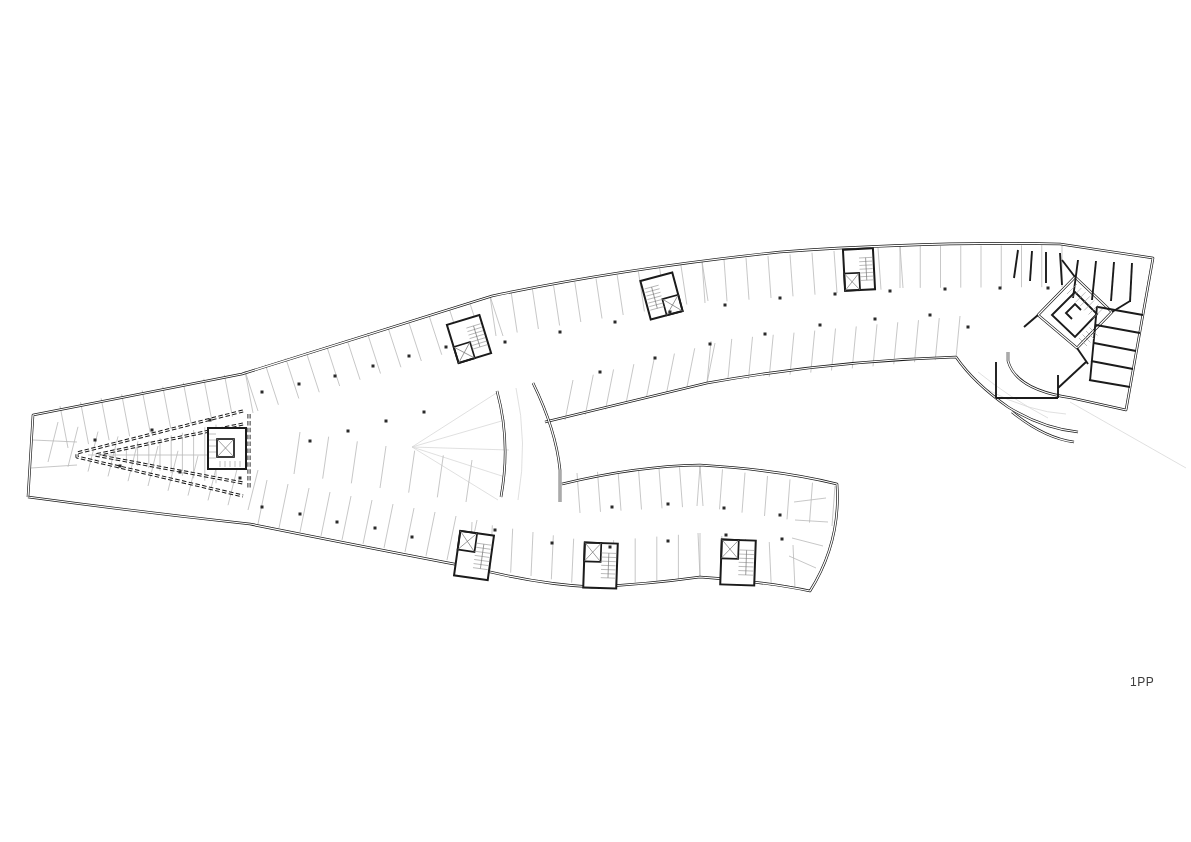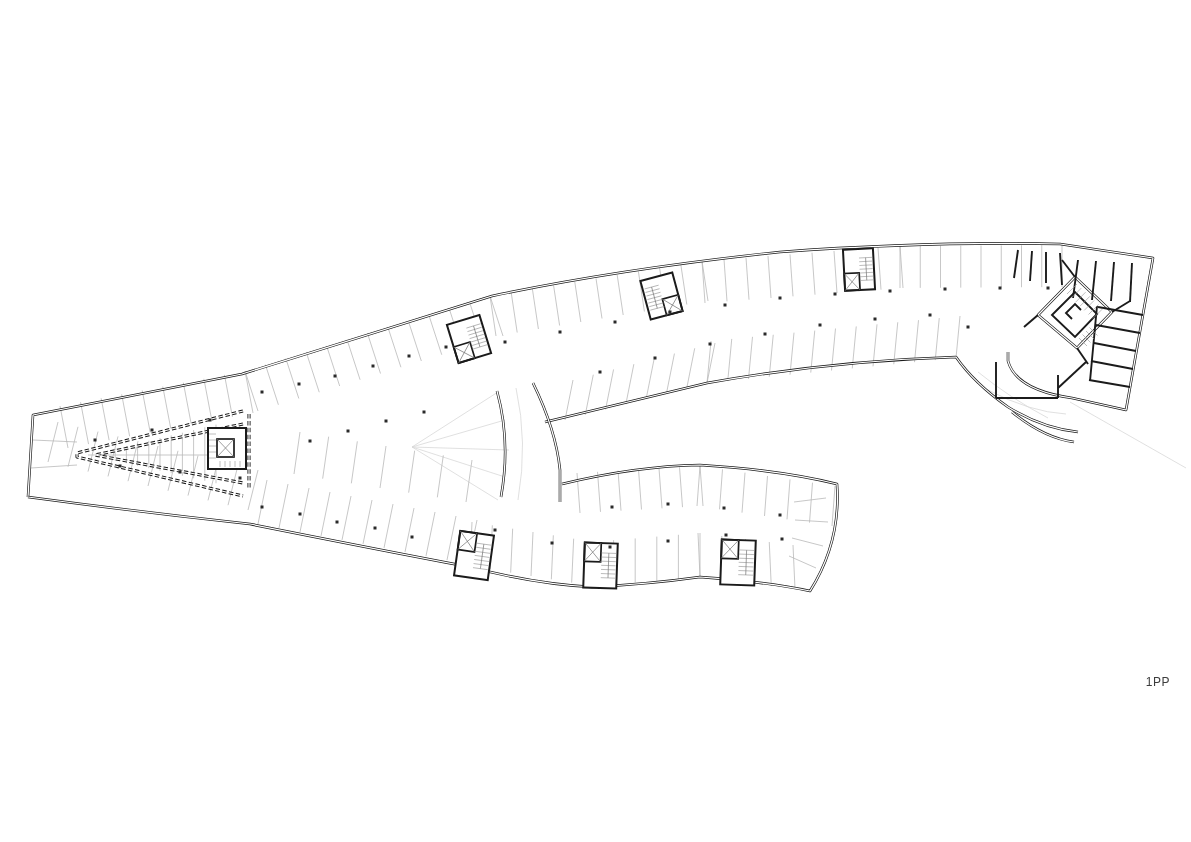--- a/index.html
+++ b/index.html
@@ -1,18 +1,18 @@
 <!DOCTYPE html>
 <html><head>
 <meta charset="utf-8">
 <style>
   html,body{margin:0;padding:0;background:#ffffff;}
   .canvas{
     position:relative;width:1191px;height:842px;background:var(--bg,#fff);
-    font-family:"Liberation Sans",sans-serif;overflow:hidden;text-align:right;
+    font-family:"Liberation Sans",sans-serif;overflow:hidden;
   }
   .canvas svg{position:absolute;left:0;top:0;}
   .dbl{fill:none;stroke:var(--wall,#1b1b1b);stroke-width:2.6;stroke-linejoin:round;}
   .dblh{fill:none;stroke:var(--wall,#1b1b1b);stroke-width:3.1;stroke-linejoin:round;stroke-dasharray:4.5 2.4;}
   .dbl-in{fill:none;stroke:#ffffff;stroke-width:1.25;stroke-linejoin:round;stroke-dasharray:none;}
   .bold{fill:none;stroke:var(--wall,#1b1b1b);stroke-width:1.9;}
   .thin{stroke:var(--stall,#b9b9b9);stroke-width:0.8;}
   .faint{fill:none;stroke:var(--faint,#d8d8d8);stroke-width:0.8;}
   .hatch{stroke:var(--hatch,#9a9a9a);stroke-width:0.65;}
   .xline{stroke:#777;stroke-width:0.7;}

